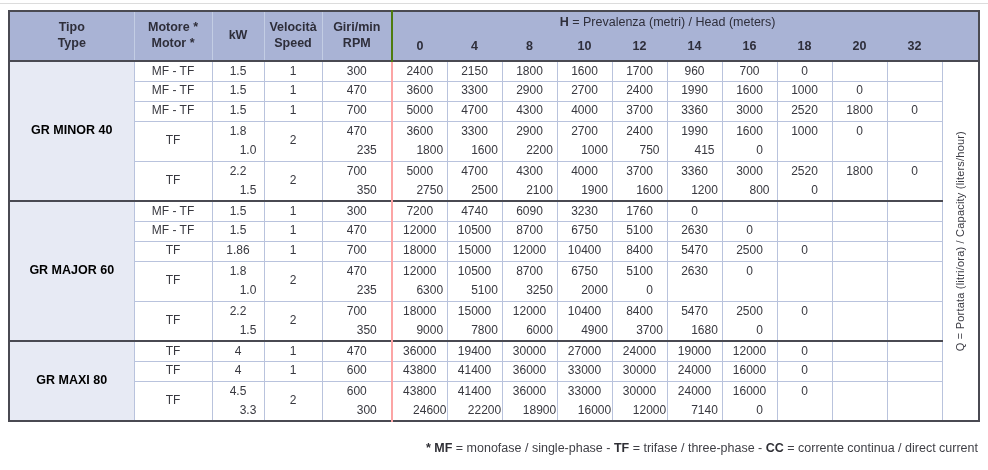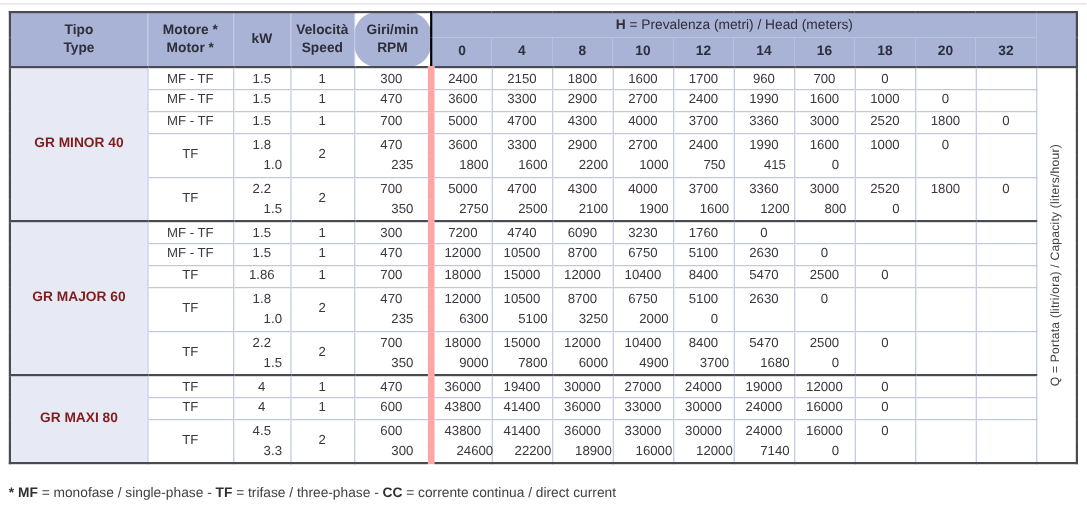--- a/index.html
+++ b/index.html
@@ -19,45 +19,45 @@
   }
   thead th {
     background: #a9b3d5; color: #2e2e3a;
     font-weight: bold; font-size: 12.5px;
     text-align: center; vertical-align: middle;
     border: none; line-height: 1.25;
   }
   tr.h1 th { height: 23px; }
   tr.h2 th { height: 27px; }
   th.hsep { border-right: 1px solid #c3cde4; }
-  th.col-rpm-h { border-right: 2px solid #000000; border-radius: 21px; }
+  th.col-rpm-h { border-right: 2px solid #4d7c0f; }
   th.htitle { font-weight: normal; margin-left: 39px; }
   th.htitle b { font-weight: bold; }
   tbody td {
     background: #ffffff; text-align: center; vertical-align: middle;
     height: 20px; border-top: 1px solid #b9c3dd; border-left: 1px solid #b9c3dd;
     font-size: 12px; line-height: 1.1; color: #38383f;
   }
   tbody td.nt { border-top: none; padding-left: 20px; }
   tbody tr.section-start td { border-top: 2px solid #4a4a52; }
   td.section-cell {
-    background: #e7eaf4; font-weight: bold; color: #7f1d1d;
+    background: #e7eaf4; font-weight: bold; color: #000000;
     border-left: none; font-size: 12.5px;
   }
-  td.col-rpm { border-right: 6px solid #fca5a5; }
+  td.col-rpm { border-right: 2px solid #fca5a5; }
   td.val0 { border-left: none; }
   td.qcell { border-left: 1px solid #b9c3dd; padding: 0; }
   td.qcell .vert {
     writing-mode: vertical-rl; transform: rotate(180deg);
     white-space: nowrap; margin: 0 auto; font-size: 11px; color: #3b3b43;
     letter-spacing: 0.2px;
   }
   .footnote {
     position: absolute; left: 8px; top: 441px; width: 970px;
-    text-align: left; font-size: 12.5px; color: #3f3f45;
+    text-align: right; font-size: 12.5px; color: #3f3f45;
   }
   .footnote b { color: #2f2f35; }
 </style>
 </head>
 <body>
 
 <div class="top-rule"></div>
 
 <table class="spec">
   <colgroup>

